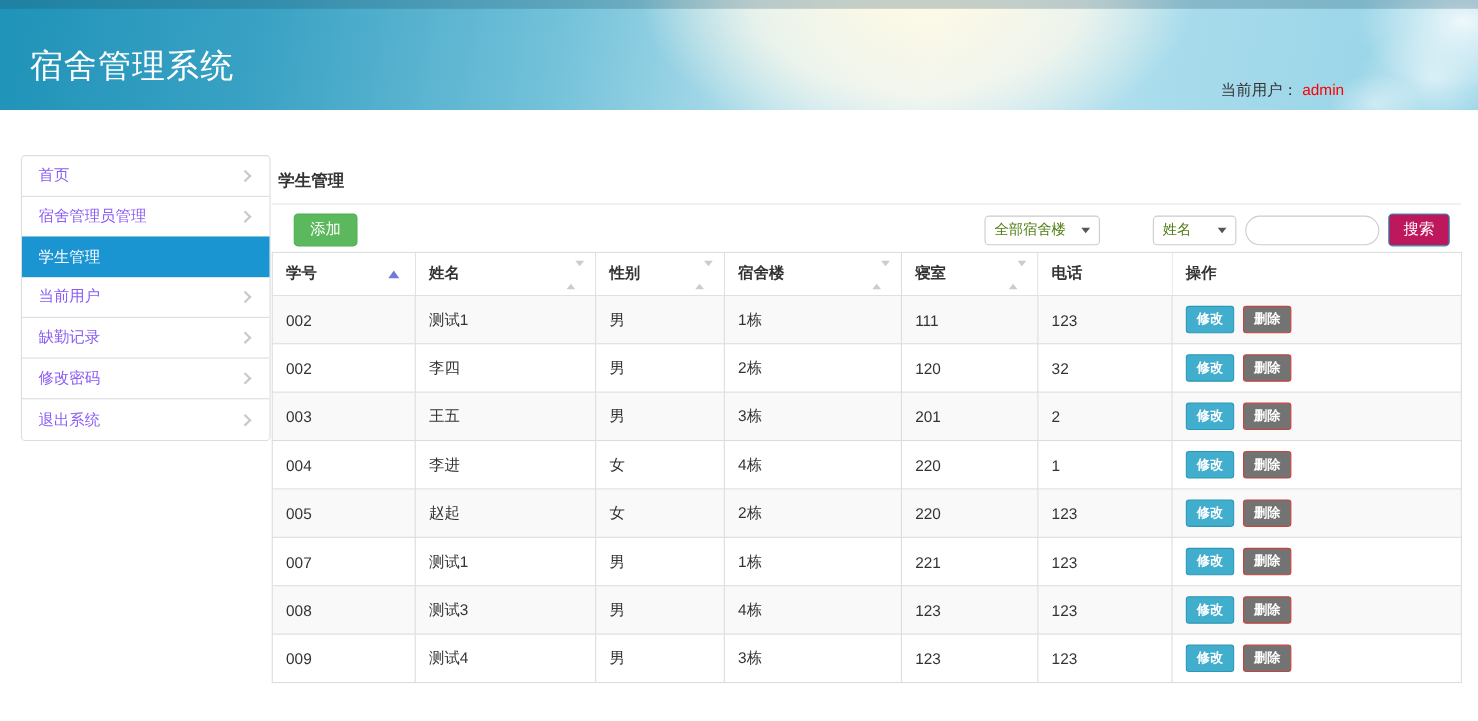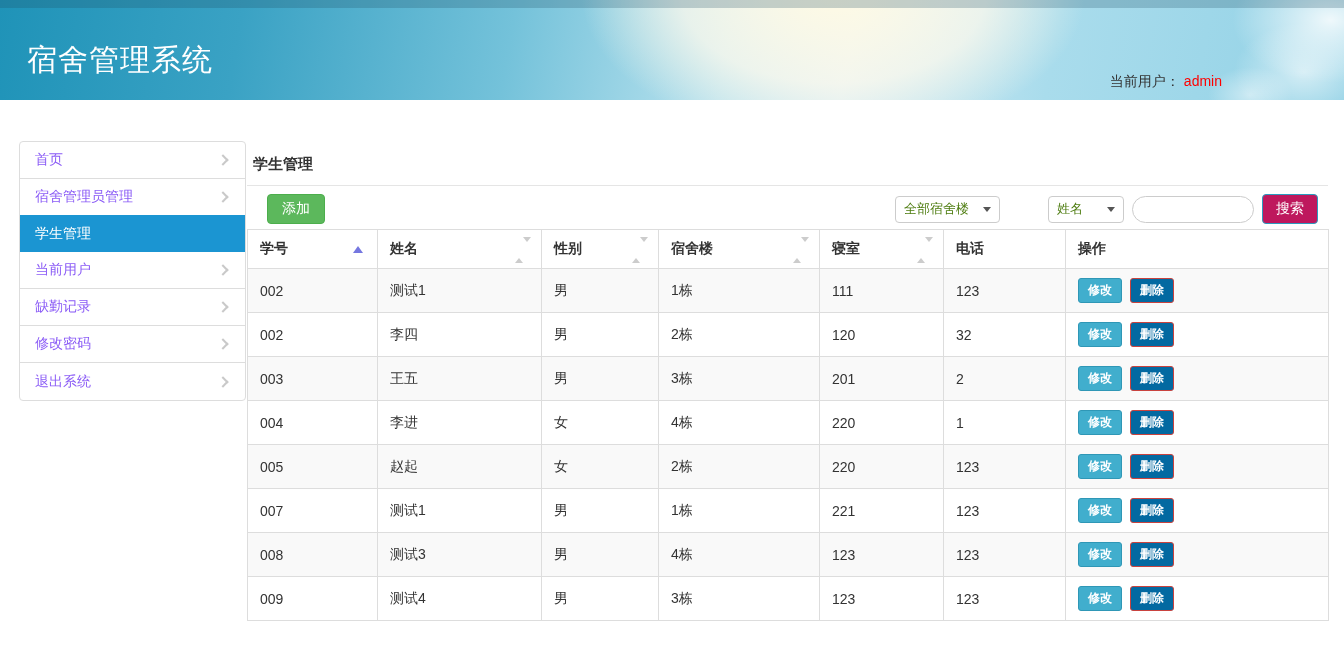--- a/index.html
+++ b/index.html
@@ -68,21 +68,21 @@
   .sort-asc { position:absolute; right:14px; top:50%; margin-top:-3px; width:0; height:0;
     border-left:5px solid transparent; border-right:5px solid transparent;
     border-bottom:7px solid #7577e0; }
   .sort-both { position:absolute; right:10px; top:50%; margin-top:-7px; }
   .sort-both .up { width:0; height:0; border-left:4px solid transparent; border-right:4px solid transparent;
     border-bottom:5px solid #ccc; margin-bottom:3px; }
   .sort-both .down { width:0; height:0; border-left:4px solid transparent; border-right:4px solid transparent;
     border-top:5px solid #ccc; }
   .btn-mini { font-size:12px; padding:3px 9px; border-radius:3px;font-weight:bold; }
   .btn-edit { background:#41aecd; border:1px solid #2f97b6; margin-right:8px; }
-  .btn-del { background:#0369a1; border:1px solid #c9433f; }
+  .btn-del { background:#737373; border:1px solid #c9433f; }
 </style>
 </head>
 <body>
 
 <header class="app-header">
   <h1 class="app-title">宿舍管理系统</h1>
   <div class="user-info">
     <span>当前用户：</span><span class="uname">admin</span>
   </div>
 </header>

